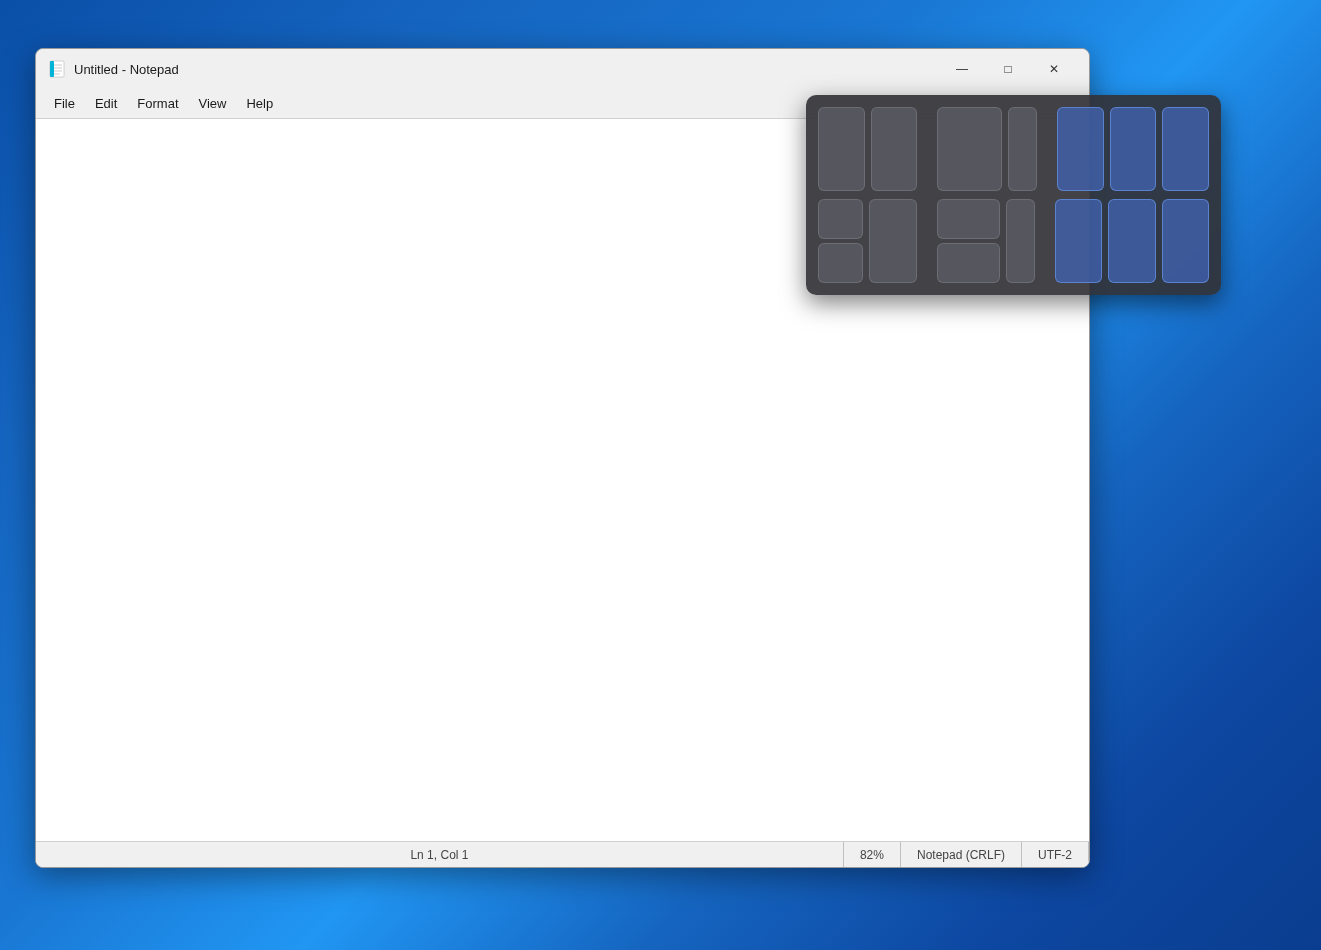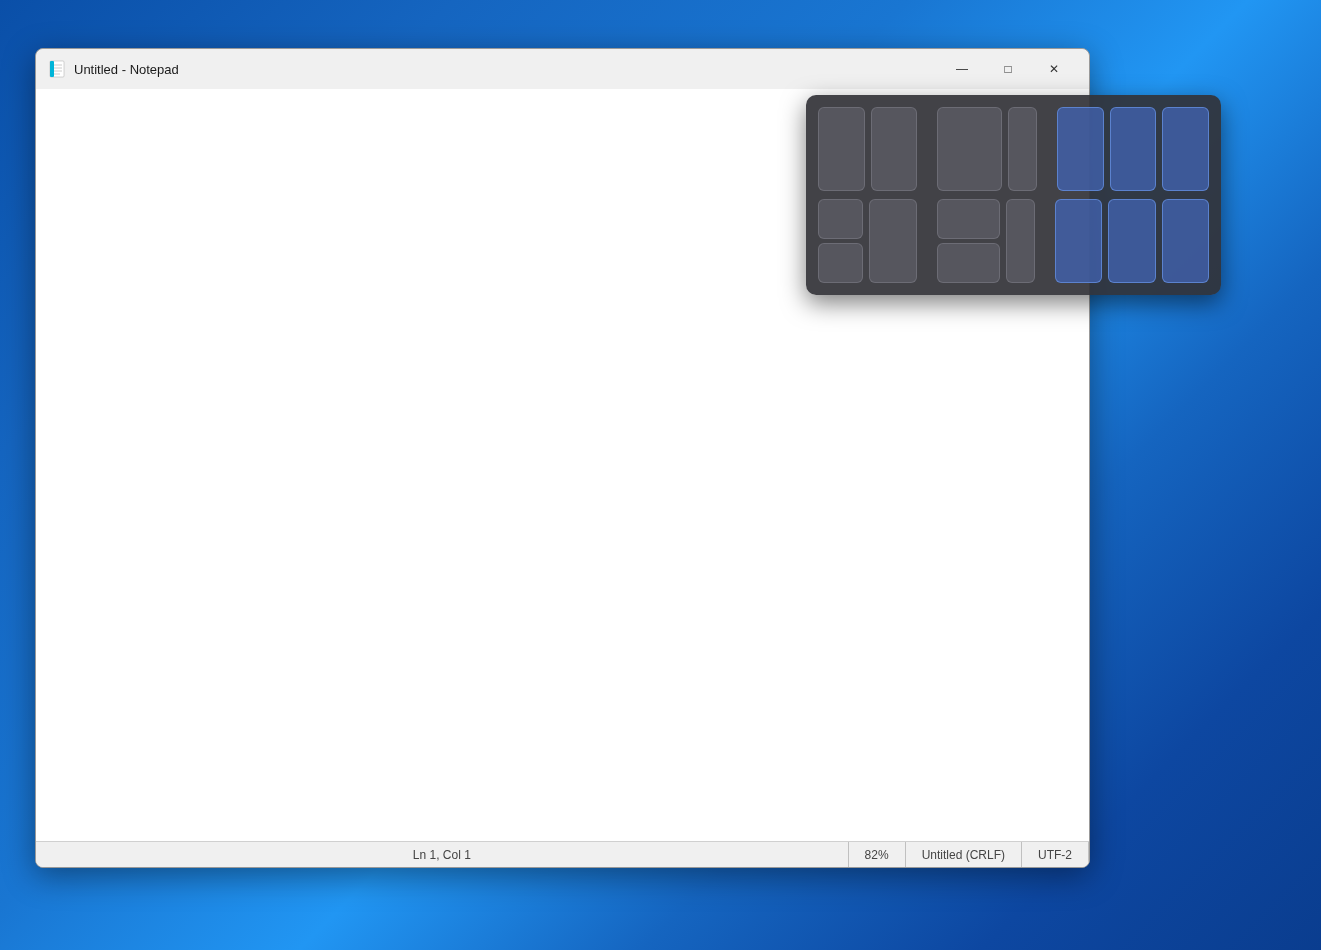--- a/index.html
+++ b/index.html
@@ -181,32 +181,39 @@
       </svg>
     </div>
     <span class="title-bar-text">Untitled - Notepad</span>
     <div class="title-bar-controls">
       <button class="title-btn">—</button>
       <button class="title-btn">□</button>
       <button class="title-btn close">✕</button>
     </div>
   </div>
 
+  <div class="menu-bar">
+    <span class="menu-item">File</span>
+    <span class="menu-item">Edit</span>
+    <span class="menu-item">Format</span>
+    <span class="menu-item">View</span>
+    <span class="menu-item">Help</span>
+  </div>
 
   <textarea class="editor-area" style=""></textarea>
 
   <div class="status-bar">
     <div class="status-section">
       <span>Ln 1, Col 1</span>
     </div>
     <div class="status-section">
       <span>82%</span>
     </div>
     <div class="status-section">
-      <span>Untitled (CRLF)</span>
+      <span>Notepad (CRLF)</span>
     </div>
     <div class="status-section">
       <span>UTF-2</span>
     </div>
   </div>
 </div>
 
 <div class="snap-overlay">
 
   <div class="snap-grid">

